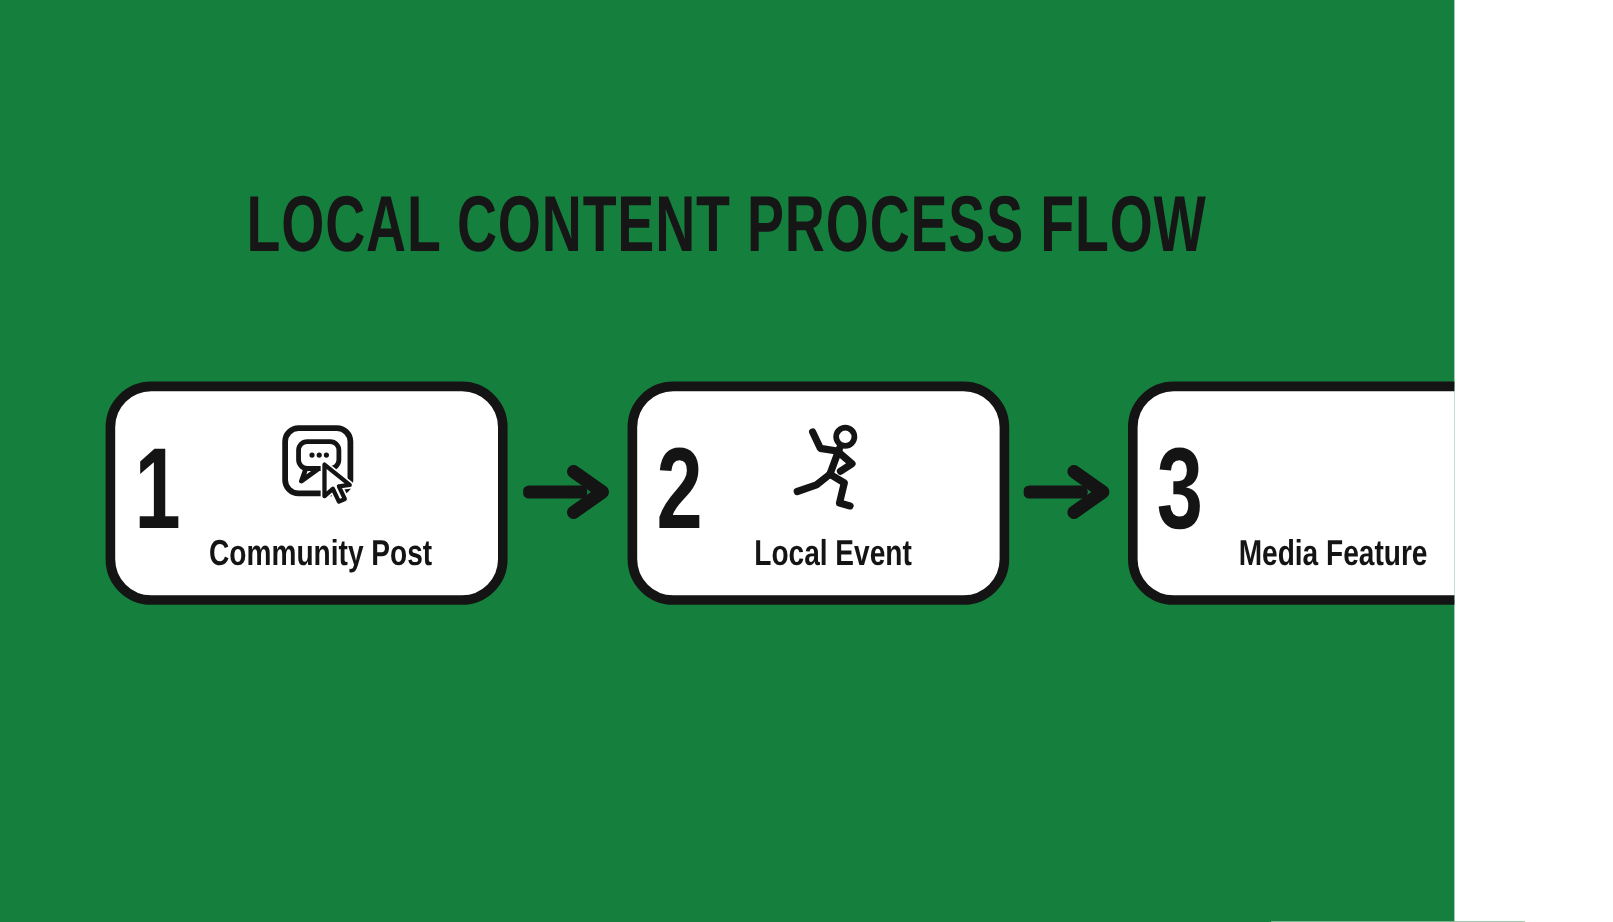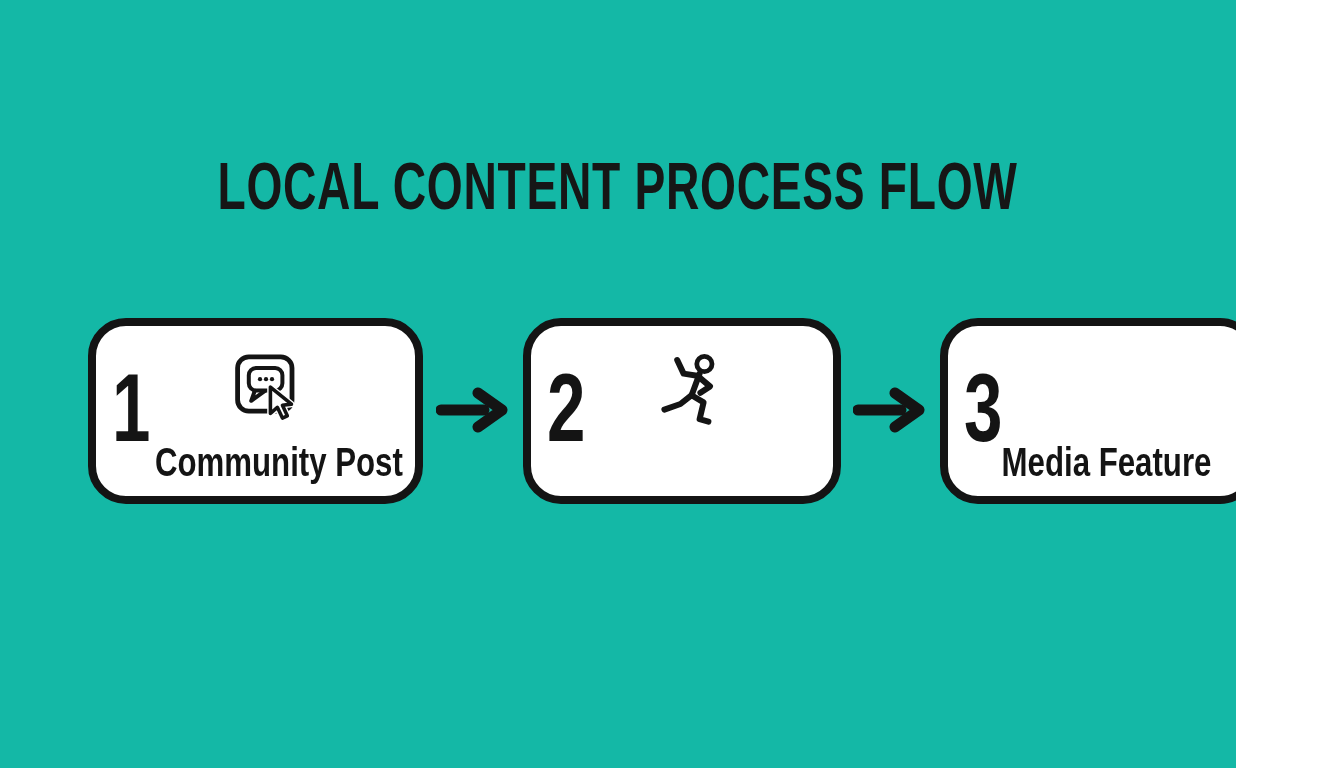--- a/index.html
+++ b/index.html
@@ -2,23 +2,22 @@
 <html><head>
 <meta charset="utf-8">
 <style>
   html, body { margin: 0; padding: 0; }
   body { font-family: "Liberation Sans", "DejaVu Sans", sans-serif; }
 
   .canvas {
     position: relative;
     width: 1212px;
     height: 768px;
-    background: #14b8a6;
+    background: #15803d;
     overflow: hidden;
-    padding-left: 24px;
   }
 
   .diagram-title {
     position: absolute;
     left: 0; right: 0;
     top: 146px;
     margin: 0;
     text-align: center;
     font-size: 66px;
     line-height: 80px;
@@ -65,24 +64,25 @@
     position: absolute;
     top: 26px;
     left: 50%;
     margin-left: -28px; 
     width: 80px;
     height: 80px;
   }
 
   .step-label {
     position: absolute;
-    left: 12px; right: 0;
+    left: 0; right: 0;
     top: 116px;
     transform: translateX(12px);
-    font-size: 40px;
+    text-align: center;
+    font-size: 30px;
     line-height: 40px;
     font-weight: 700;
     color: #141414;
     white-space: nowrap;
   }
   .step-label .condense { transform: scaleX(0.78); }
 
   .flow-arrow {
     position: absolute;
     top: 386px;
@@ -140,20 +140,23 @@
     <span class="step-icon">
       <svg viewBox="0 0 100 100" width="80" height="80" fill="none" stroke="#141414" stroke-linecap="round" stroke-linejoin="round">
         <circle cx="63" cy="15" r="9.5" stroke-width="6"></circle>
         <path d="M57 27 L47 54" stroke-width="7.5"></path>
         <path d="M56 30 L37 27 L29 10" stroke-width="7.5"></path>
         <path d="M57 32 L70 43 L58 51" stroke-width="7.5"></path>
         <path d="M47 54 L62 63 L57 84 L68 87" stroke-width="7.5"></path>
         <path d="M47 54 L33 65 L13 72" stroke-width="7.5"></path>
       </svg>
     </span>
+    <span class="step-label">
+      <span class="condense">Local Event</span>
+    </span>
   </div>
 
   <span class="flow-arrow a2">
     <svg viewBox="0 0 74 48" width="74" height="48" fill="none" stroke="#141414" stroke-linecap="round" stroke-linejoin="round">
       <path d="M5 24 H48" stroke-width="11"></path>
       <path d="M42 7 L66 24 L42 41" stroke-width="11"></path>
     </svg>
   </span>
 
   <div class="step-box b3">

